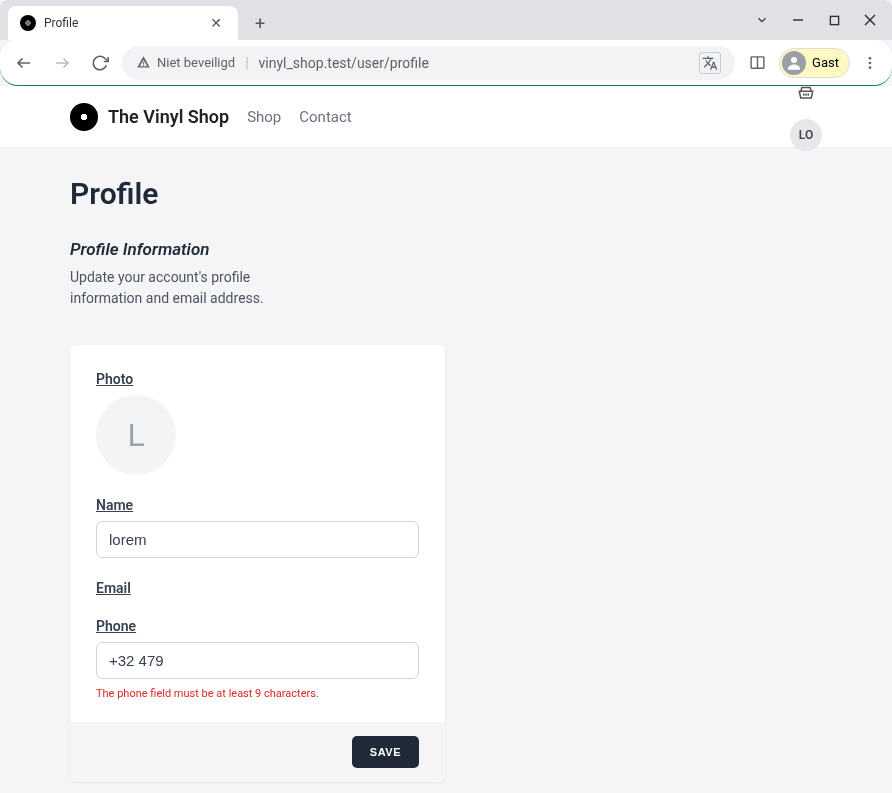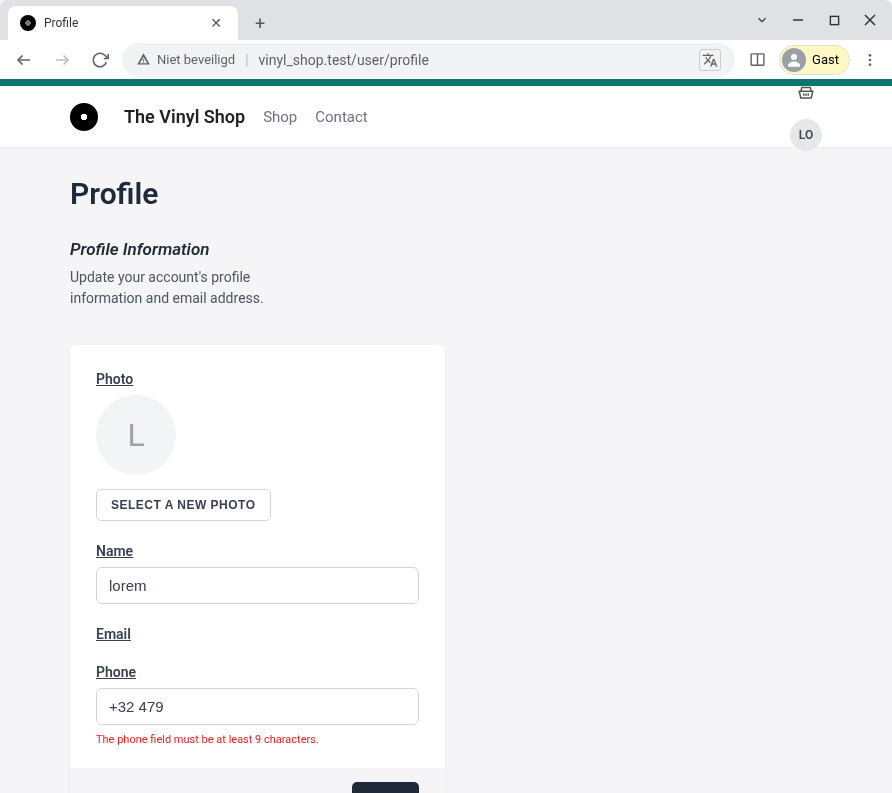--- a/index.html
+++ b/index.html
@@ -8,42 +8,42 @@
     
     .browser-titlebar { height: 40px; background: #dfe1e5; display: flex; align-items: flex-end; padding-left: 8px; }
     .browser-tab { background: #fff; height: 34px; display: flex; align-items: center; padding: 0 12px; border-radius: 8px 8px 0 0; min-width: 230px; position: relative; }
     .tab-favicon { width: 16px; height: 16px; border-radius: 50%; background: radial-gradient(circle at center, #777 0%, #777 25%, #000 26%, #000 100%); margin-right: 8px; }
     .tab-title { font-size: 12px; color: #333; flex: 1; }
     .tab-close { font-size: 14px; color: #555; padding: 2px 4px; cursor: pointer; margin-left: 8px; }
     .newtab-btn { width: 28px; height: 28px; display: flex; align-items: center; justify-content: center; font-size: 18px; color: #555; margin-left: 8px; margin-bottom: 3px; cursor: pointer; }
     .window-controls { position: absolute; right: 8px; top: 6px; display: flex; gap: 8px; }
     .win-ctrl { width: 28px; height: 28px; display: flex; align-items: center; justify-content: center; color: #333; cursor: pointer; font-size: 12px; }
     
-    .browser-toolbar { height: 46px; background: #fff; display: flex; align-items: center; padding: 0 8px; gap: 6px; border-bottom: 7px solid #0f766e; }
+    .browser-toolbar { height: 46px; background: #fff; display: flex; align-items: center; padding: 0 8px; gap: 6px; border-bottom: 1px solid #0f766e; border-radius: 18px; }
     .nav-btn { width: 32px; height: 32px; display: flex; align-items: center; justify-content: center; color: #5f6368; cursor: pointer; border-radius: 50%; }
     .nav-btn.disabled { color: #bdbdbd; }
     .addr-bar { flex: 1; height: 34px; background: #f1f3f4; border-radius: 17px; display: flex; align-items: center; padding: 0 14px; font-size: 14px; color: #333; gap: 10px; }
     .addr-insecure { color: #5f6368; font-size: 13px; display: flex; align-items: center; gap: 6px; }
     .addr-divider { color: #bbb; }
     .addr-url { color: #5f6368; }
     .addr-right { margin-left: auto; display: flex; align-items: center; gap: 6px; }
     .translate-icon { width: 22px; height: 22px; border: 1px solid #ccc; border-radius: 3px; display: flex; align-items: center; justify-content: center; font-size: 10px; }
     .toolbar-right { display: flex; align-items: center; gap: 6px; }
     .profile-chip { display: flex; align-items: center; gap: 6px; background: #fef9c3; border: 1px solid #ddd; border-radius: 16px; padding: 2px 10px 2px 2px; font-size: 13px; }
     .profile-avatar { width: 24px; height: 24px; border-radius: 50%; background: #9aa0a6; display: flex; align-items: center; justify-content: center; }
     .kebab { width: 28px; height: 28px; display: flex; align-items: center; justify-content: center; }
     
     
     .viewport { height: calc(793px - 40px - 46px); overflow-y: scroll; background: #f5f5f7; }
     .viewport::-webkit-scrollbar { width: 15px; }
     .viewport::-webkit-scrollbar-track { background: #f1f1f1; }
     .viewport::-webkit-scrollbar-thumb { background: #c1c1c1; border-radius: 2px; }
     
     .site-header { background: #fff; border-bottom: 1px solid #eee; height: 62px; display: flex; align-items: center; padding: 0 70px; }
-    .logo-wrap { display: flex; align-items: center; gap: 26px; margin-right: 18px; }
+    .logo-wrap { display: flex; align-items: center; gap: 10px; margin-right: 18px; }
     .logo-disc { width: 28px; height: 28px; border-radius: 50%; background: radial-gradient(circle at center, #fff 0%, #fff 16%, #000 17%, #000 100%); }
     .site-name { font-weight: 600; font-size: 18px; color: #222; }
     .nav-links { display: flex; gap: 18px; }
     .nav-link { font-size: 15px; color: #6b7280; text-decoration: none; cursor: pointer; }
     .header-right { margin-left: auto; display: flex; align-items: center; gap: 14px; flex-direction: column; }
     .user-badge { width: 32px; height: 32px; border-radius: 50%; background: #e5e7eb; display: flex; align-items: center; justify-content: center; font-size: 12px; font-weight: 600; color: #444; }
     
     .page-container { padding: 28px 70px 40px; }
     .page-title { font-size: 30px; font-weight: 600; color: #1f2937; margin-bottom: 28px; }
     .profile-grid { display: flex; gap: 36px; align-items: flex-start; flex-direction: column; }
@@ -187,21 +187,20 @@
     <h1 class="page-title">Profile</h1>
     <div class="profile-grid">
       <div class="profile-left">
         <div class="section-title">Profile Information</div>
         <div class="section-desc">Update your account's profile information and email address.</div>
       </div>
       <div class="profile-card">
         <div class="form-section">
           <label class="form-label">Photo</label>
           <div class="photo-circle">L</div>
-          <button class="photo-btn">SELECT A NEW PHOTO</button>
         </div>
         <div class="form-section">
           <label class="form-label">Name</label>
           <input class="text-input" type="text" value="lorem" style="">
         </div>
         <div class="form-section">
           <label class="form-label">Email</label>
         </div>
         <div class="form-section">
           <label class="form-label">Phone</label>

